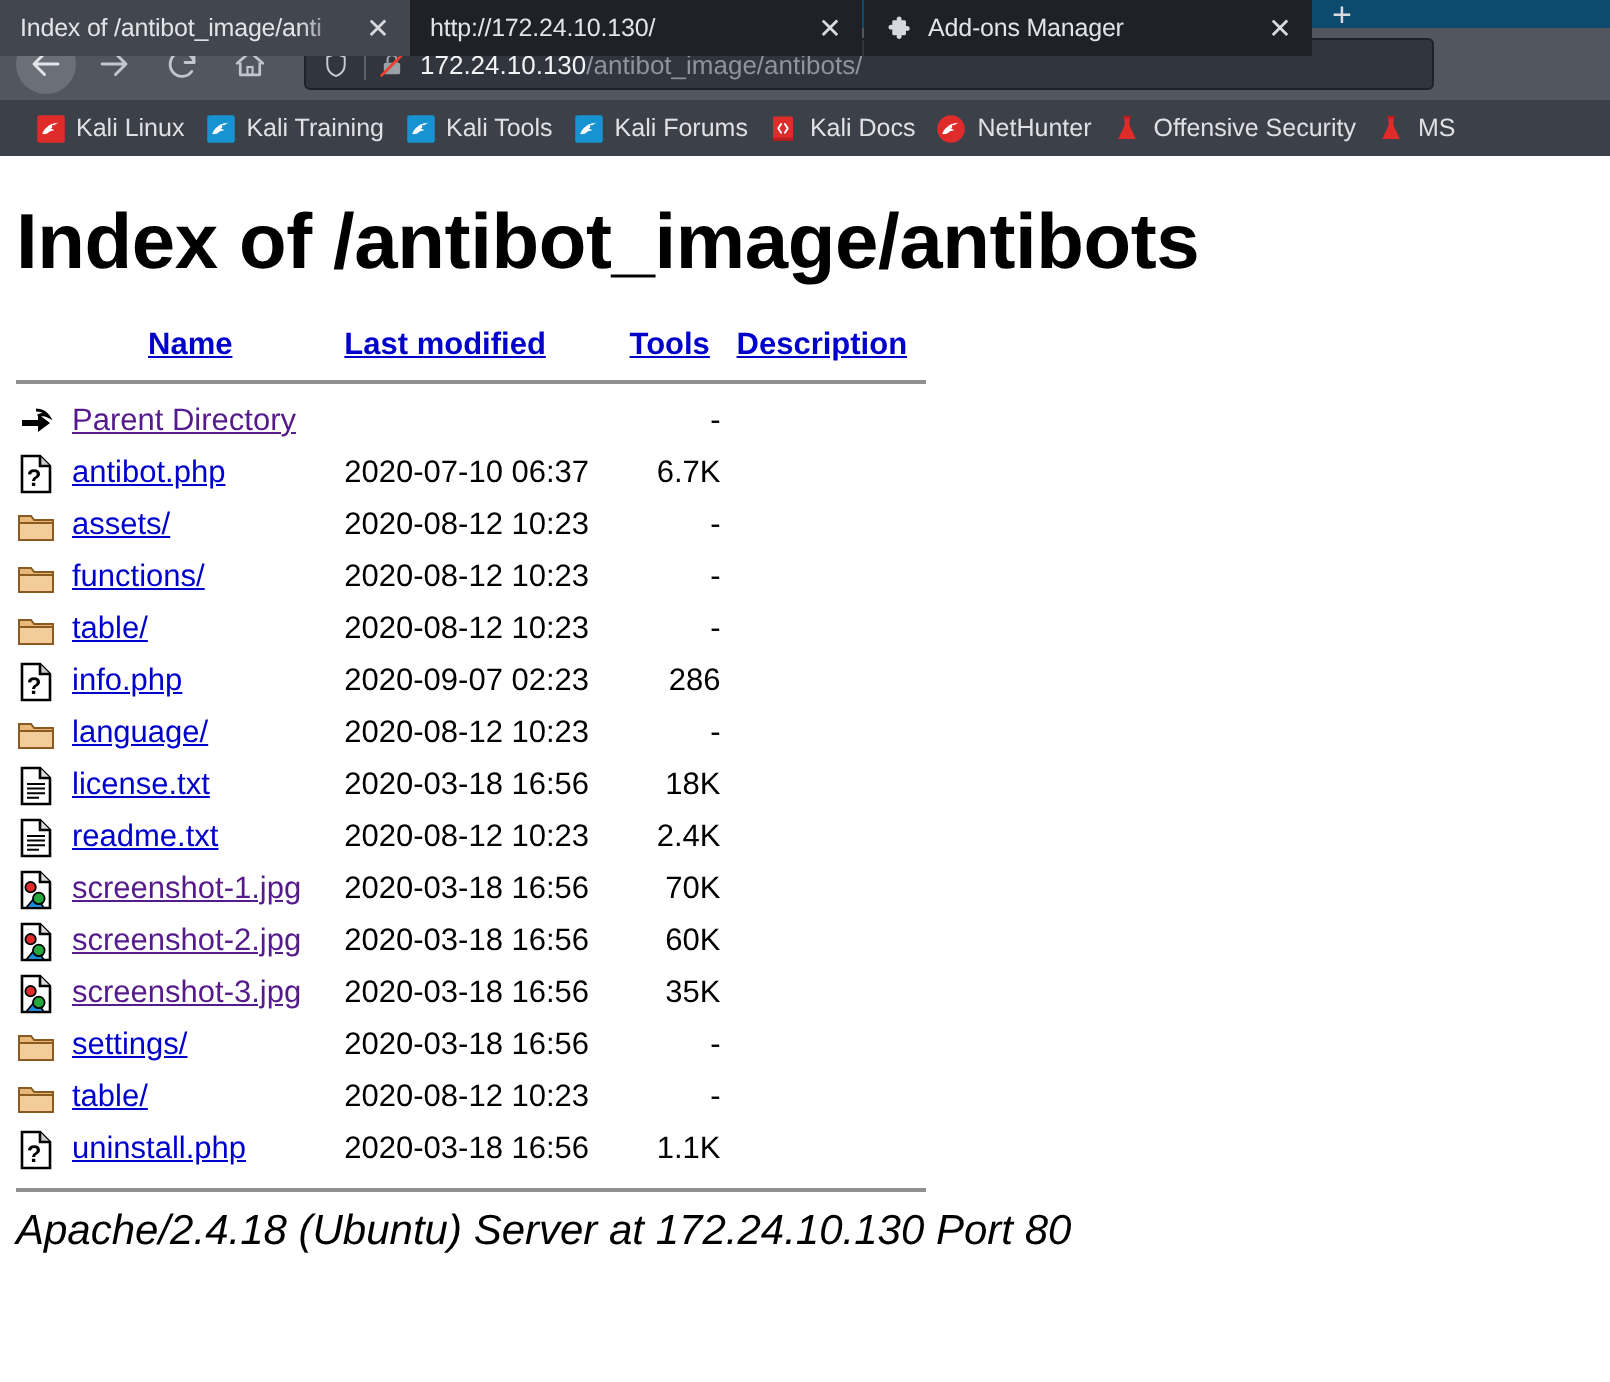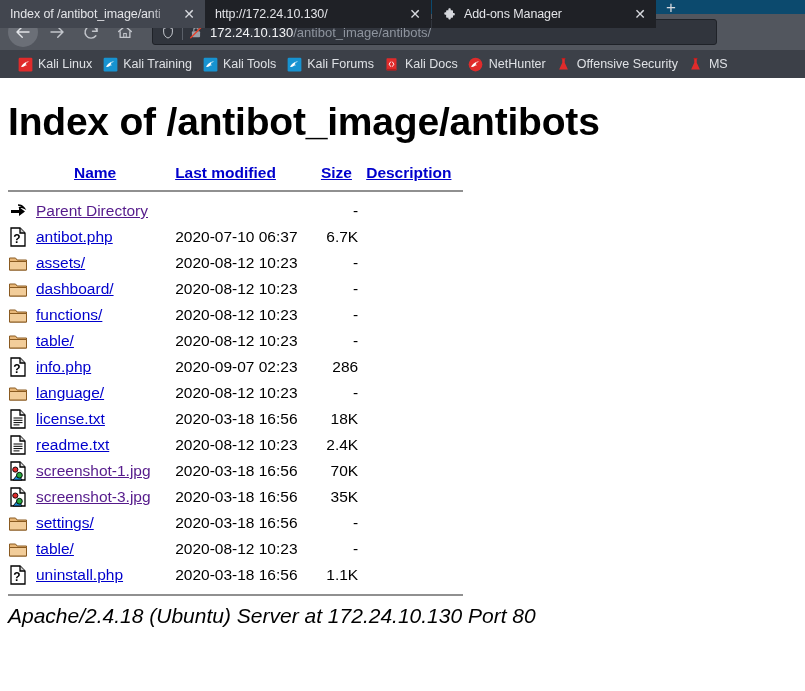--- a/index.html
+++ b/index.html
@@ -455,21 +455,21 @@
   <div id="page-inner">
 
     <h1 id="page-title">Index of /antibot_image/antibots</h1>
 
     <table id="listing">
       <thead>
         <tr>
           <th class="col-icon"></th>
           <th class="col-name"><a href="#">Name</a></th>
           <th class="col-date"><a href="#">Last modified</a></th>
-          <th class="col-size"><a href="#">Size</a></th>
+          <th class="col-size"><a href="#">Tools</a></th>
           <th class="col-desc"><a href="#">Description</a></th>
         </tr>
         <tr class="hr-row">
           <td colspan="5">
               <hr class="hr-line">
             </td>
         </tr>
       </thead>
       <tbody id="listing-body">
           <tr>
@@ -509,32 +509,20 @@
             <td class="col-size">-</td>
             <td class="col-desc"></td>
           </tr>
           <tr>
             <td class="col-icon">
               <svg class="ficon" viewBox="0 0 20 22">
                 <path d="M1.5 6h6l1.6 2h9.4v10H1.5z" fill="#e8b87a" stroke="#8a5a20" stroke-width="1"></path>
                 <path d="M1.5 9.5h17v8.5h-17z" fill="#f2cd9a" stroke="#8a5a20" stroke-width="1"></path>
               </svg>
             </td>
-            <td class="col-name"><a href="#">dashboard/</a></td>
-            <td class="col-date">2020-08-12 10:23</td>
-            <td class="col-size">-</td>
-            <td class="col-desc"></td>
-          </tr>
-          <tr>
-            <td class="col-icon">
-              <svg class="ficon" viewBox="0 0 20 22">
-                <path d="M1.5 6h6l1.6 2h9.4v10H1.5z" fill="#e8b87a" stroke="#8a5a20" stroke-width="1"></path>
-                <path d="M1.5 9.5h17v8.5h-17z" fill="#f2cd9a" stroke="#8a5a20" stroke-width="1"></path>
-              </svg>
-            </td>
             <td class="col-name"><a href="#">functions/</a></td>
             <td class="col-date">2020-08-12 10:23</td>
             <td class="col-size">-</td>
             <td class="col-desc"></td>
           </tr>
           <tr>
             <td class="col-icon">
               <svg class="ficon" viewBox="0 0 20 22">
                 <path d="M1.5 6h6l1.6 2h9.4v10H1.5z" fill="#e8b87a" stroke="#8a5a20" stroke-width="1"></path>
                 <path d="M1.5 9.5h17v8.5h-17z" fill="#f2cd9a" stroke="#8a5a20" stroke-width="1"></path>
@@ -614,20 +602,35 @@
           <tr>
             <td class="col-icon">
               <svg class="ficon" viewBox="0 0 20 22">
                 <path d="M3 2h9l5 5v13H3z" fill="#fff" stroke="#000" stroke-width="1.3"></path>
                 <path d="M12 2v5h5" fill="#ddd" stroke="#000" stroke-width="1.3"></path>
                 <path d="M5 20l5-6 4 6z" fill="#1c8ad6" stroke="#000" stroke-width=".9"></path>
                 <circle cx="7.3" cy="9.6" r="2.6" fill="#e02b2b" stroke="#000" stroke-width=".9"></circle>
                 <circle cx="11.4" cy="15.2" r="2.9" fill="#24a83c" stroke="#000" stroke-width=".9"></circle>
               </svg>
             </td>
+            <td class="col-name"><a href="#" class="visited">screenshot-2.jpg</a></td>
+            <td class="col-date">2020-03-18 16:56</td>
+            <td class="col-size">60K</td>
+            <td class="col-desc"></td>
+          </tr>
+          <tr>
+            <td class="col-icon">
+              <svg class="ficon" viewBox="0 0 20 22">
+                <path d="M3 2h9l5 5v13H3z" fill="#fff" stroke="#000" stroke-width="1.3"></path>
+                <path d="M12 2v5h5" fill="#ddd" stroke="#000" stroke-width="1.3"></path>
+                <path d="M5 20l5-6 4 6z" fill="#1c8ad6" stroke="#000" stroke-width=".9"></path>
+                <circle cx="7.3" cy="9.6" r="2.6" fill="#e02b2b" stroke="#000" stroke-width=".9"></circle>
+                <circle cx="11.4" cy="15.2" r="2.9" fill="#24a83c" stroke="#000" stroke-width=".9"></circle>
+              </svg>
+            </td>
             <td class="col-name"><a href="#" class="visited">screenshot-3.jpg</a></td>
             <td class="col-date">2020-03-18 16:56</td>
             <td class="col-size">35K</td>
             <td class="col-desc"></td>
           </tr>
           <tr>
             <td class="col-icon">
               <svg class="ficon" viewBox="0 0 20 22">
                 <path d="M1.5 6h6l1.6 2h9.4v10H1.5z" fill="#e8b87a" stroke="#8a5a20" stroke-width="1"></path>
                 <path d="M1.5 9.5h17v8.5h-17z" fill="#f2cd9a" stroke="#8a5a20" stroke-width="1"></path>

